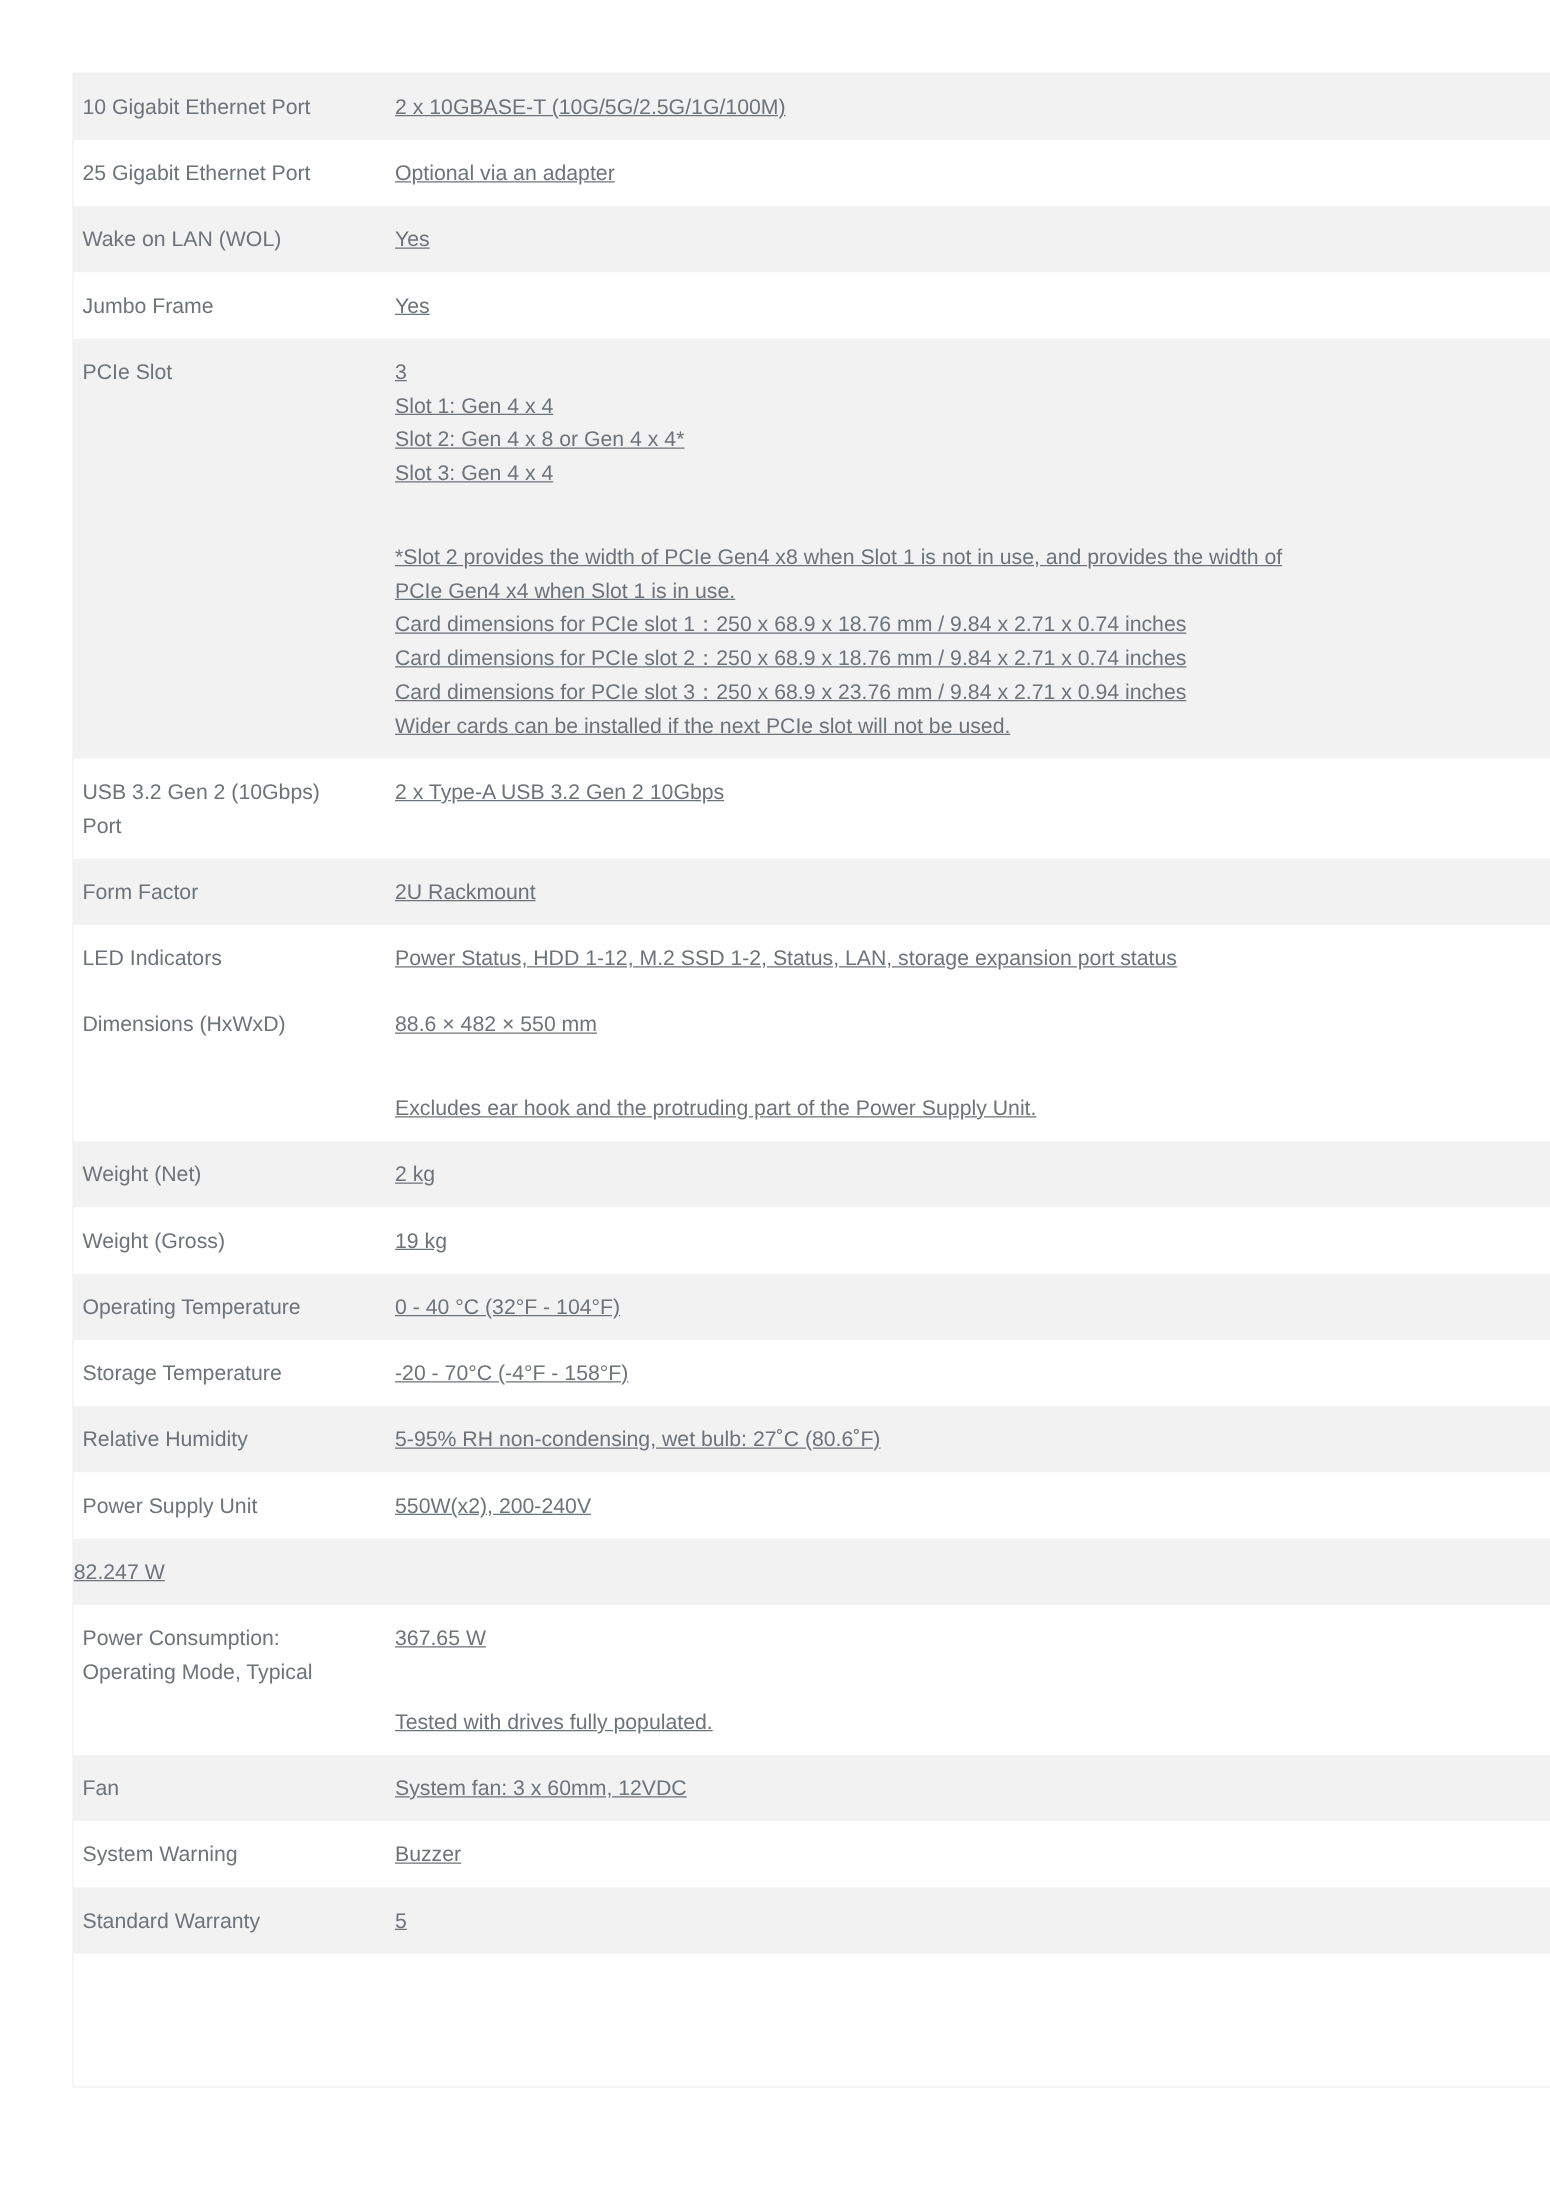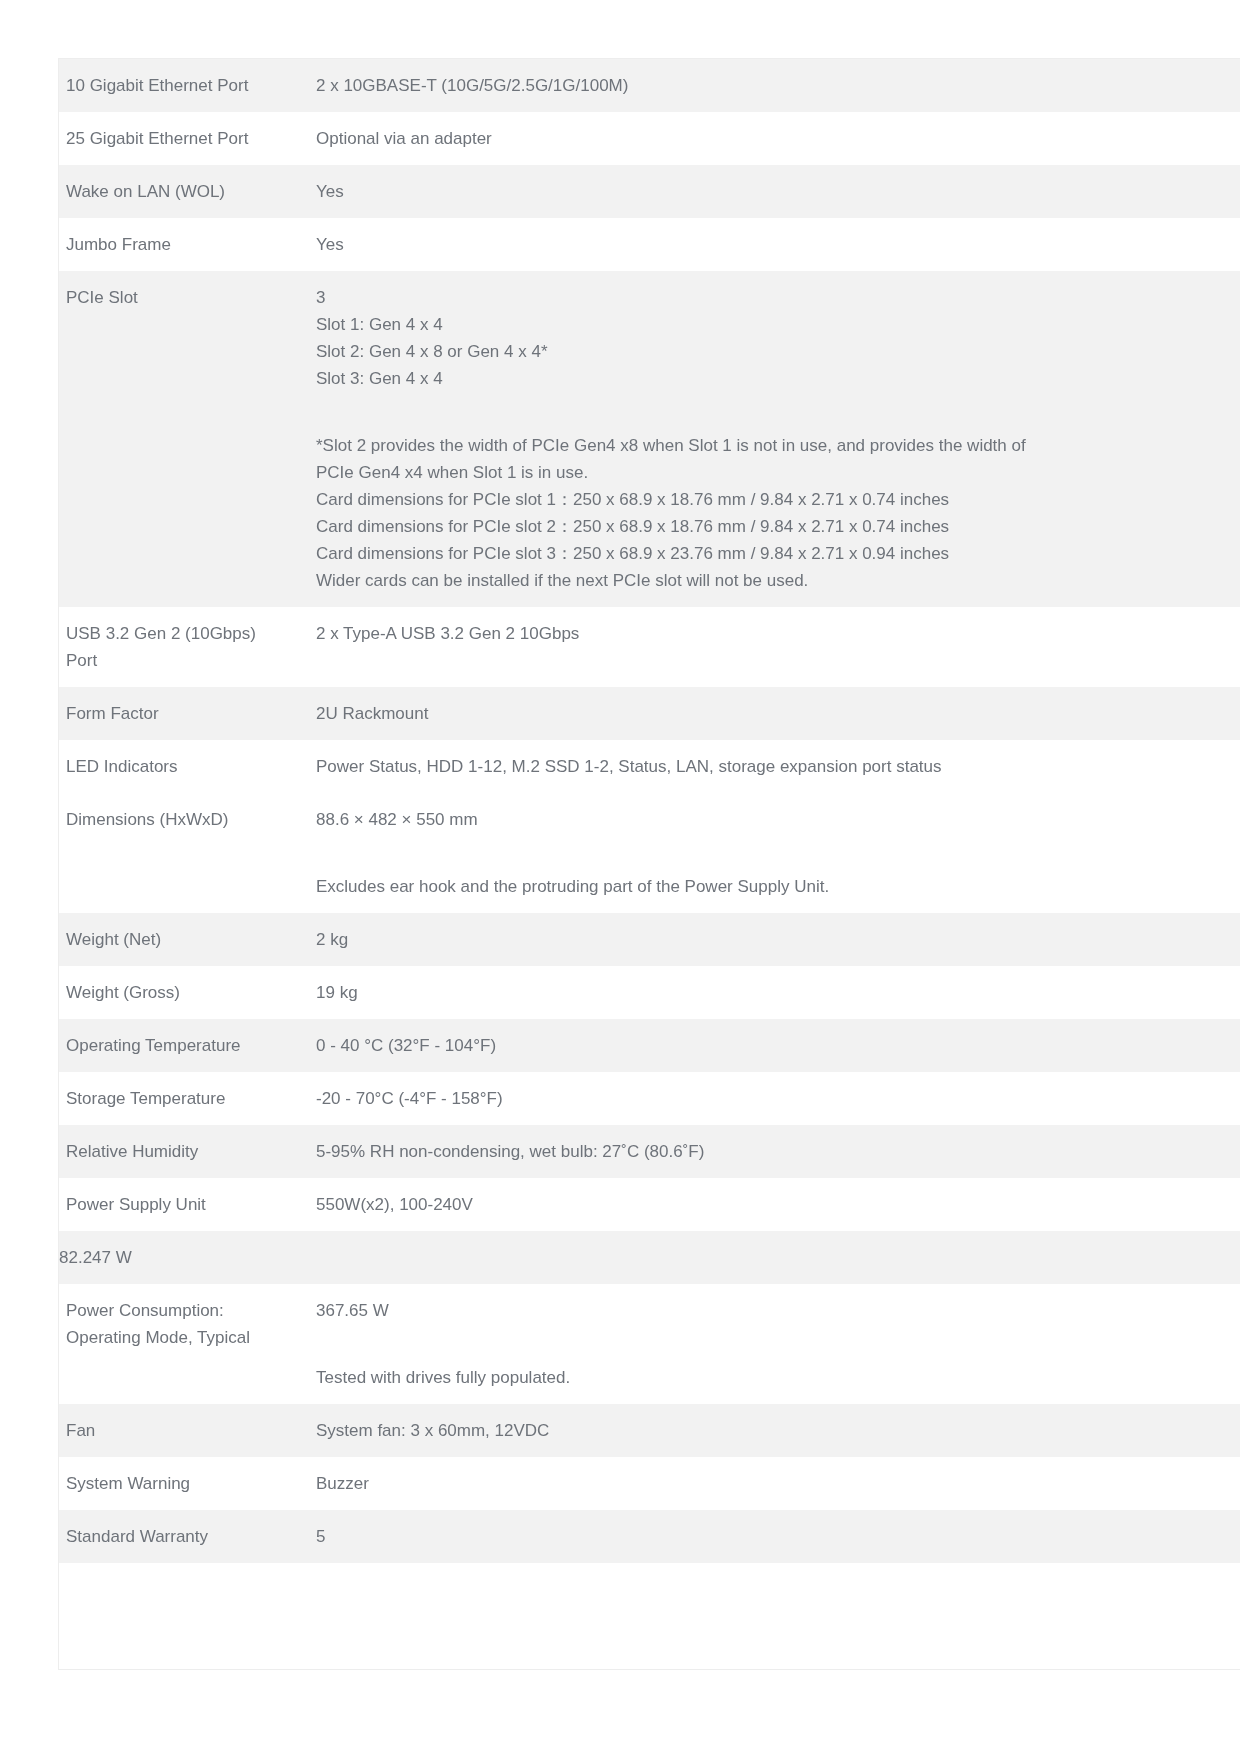--- a/index.html
+++ b/index.html
@@ -39,20 +39,21 @@
   .spec-label{
     flex:none;
     width:257px;
     padding-left:7px;
     padding-right:30px;
   }
   .spec-value{
     flex:1 1 auto;
     max-width:755px;
     padding-right:20px;
+    text-decoration:underline;
   }
   .spec-value p{margin:0;}
   .spec-value p + p{margin-top:40px;}
   .bottom-space{
     height:106px;
     background:var(--plain);
   }
 </style>
 </head>
 <body>
@@ -156,21 +157,21 @@
   <div class="spec-row shaded">
     <div class="spec-label">Relative Humidity</div>
     <div class="spec-value">
           <p>5-95% RH non-condensing, wet bulb: 27˚C (80.6˚F)</p>
         </div>
   </div>
 
   <div class="spec-row">
     <div class="spec-label">Power Supply Unit</div>
     <div class="spec-value">
-          <p>550W(x2), 100-240V</p>
+          <p>550W(x2), 200-240V</p>
         </div>
   </div>
 
   <div class="spec-row shaded">
     <div class="spec-value">
           <p>82.247 W</p>
         </div>
   </div>
 
   <div class="spec-row">

